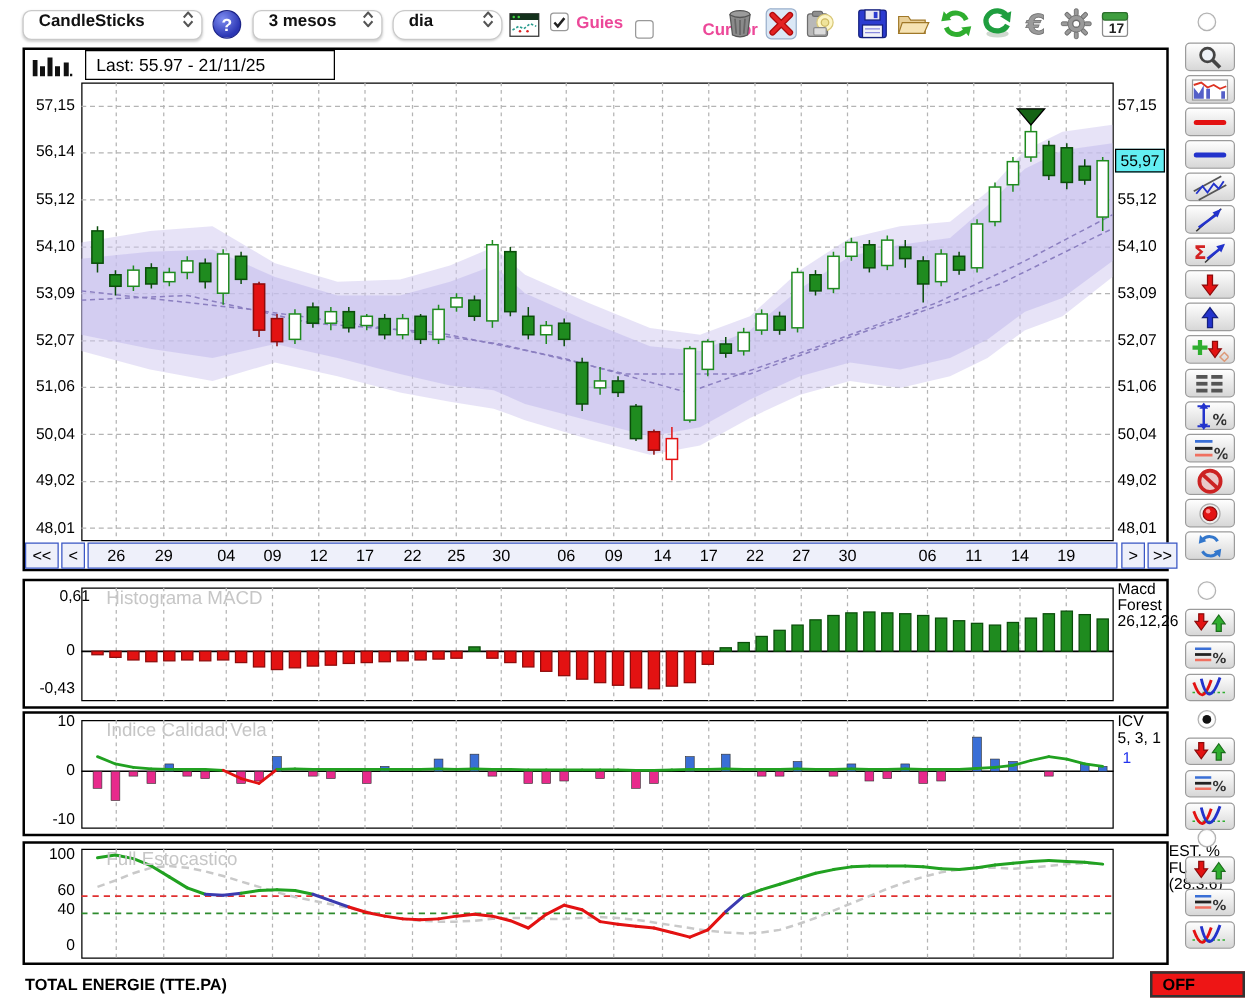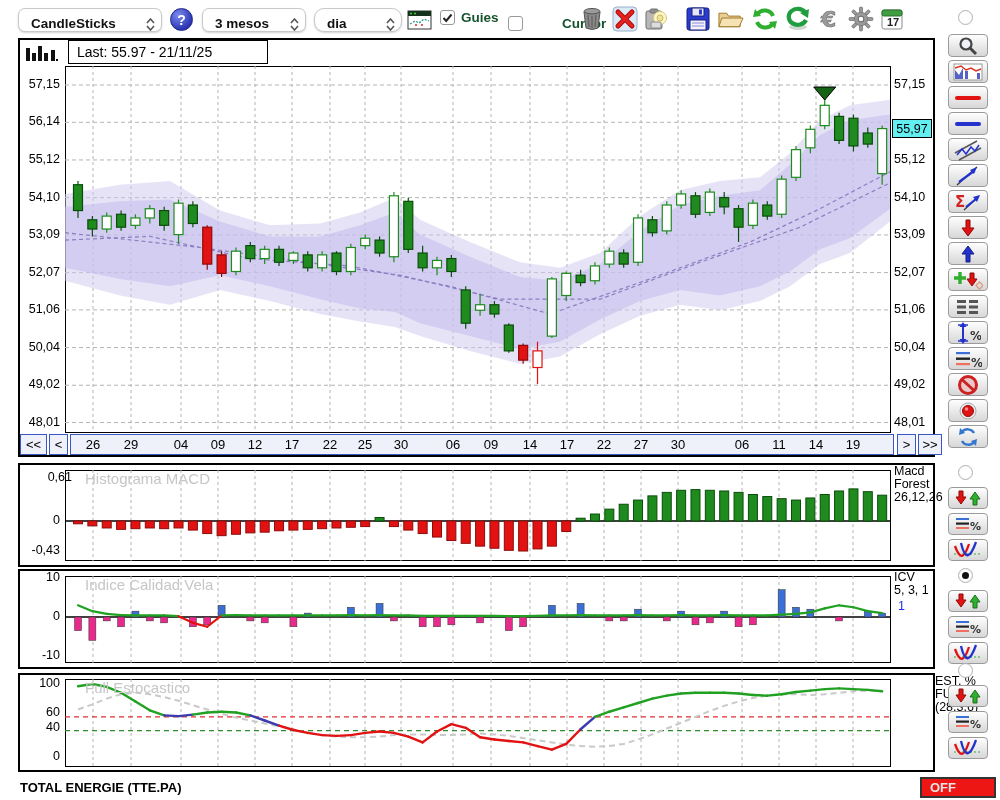--- a/index.html
+++ b/index.html
@@ -5,45 +5,45 @@
   html,body{margin:0;padding:0;}
   body{width:1000px;height:800px;position:relative;background:#fff;
        font-family:"Liberation Sans","DejaVu Sans",sans-serif;overflow:hidden;}
   *{box-sizing:border-box;}
   .abs{position:absolute;}
   .panel{position:absolute;border:2px solid #000;background:#fff;}
   .plotborder{position:absolute;border:1px solid #000;}
   .axlbl{position:absolute;font-size:12.5px;color:#000;white-space:nowrap;}
   .watermark{position:absolute;color:#c6c6c6;font-size:15px;font-weight:500;white-space:nowrap;pointer-events:none;}
   .rlab{position:absolute;font-size:12.5px;color:#000;line-height:13px;white-space:nowrap;}
-  .sel{display:flex;align-items:flex-end;position:absolute;height:24px;background:#fff;
+  .sel{display:flex;align-items:flex-start;position:absolute;height:24px;background:#fff;
        border:1px solid #c9c9c9;border-radius:7px;box-shadow:0 1px 2px rgba(0,0,0,.18);
        font-size:13.5px;font-weight:600;color:#111;padding:0 6px 0 12px;justify-content:space-between;}
   .chev{display:flex;flex-direction:column;gap:1px;align-items:center;}
-  .cbx{position:absolute;display:flex;gap:6px;font-size:13.5px;font-weight:600;color:#14532d;}
+  .cbx{position:absolute;display:flex;gap:6px;font-size:13.5px;font-weight:600;color:#ec4899;}
   .cbox{width:15px;height:15px;border:1.5px solid #999;border-radius:3px;background:#fff;display:flex;align-items:center;justify-content:center;}
   .tico{position:absolute;width:27px;height:27px;display:flex;align-items:center;justify-content:center;cursor:pointer;}
   .tbtn{position:absolute;left:948px;width:40px;height:23px;border:1px solid #9b9b9b;border-radius:4px;
         background:linear-gradient(#fefefe,#d7d7d7);display:flex;align-items:center;justify-content:center;}
   .gbtn{position:absolute;left:948px;width:40px;height:22px;border:1px solid #9b9b9b;border-radius:4px;
         background:linear-gradient(#fefefe,#d7d7d7);display:flex;align-items:center;justify-content:center;}
   .radio{position:absolute;width:15px;height:15px;border:1.5px solid #b3b3b3;border-radius:50%;
          background:radial-gradient(#fff 55%,#e8e8e8);display:flex;align-items:center;justify-content:center;}
   .radio.on::after{content:"";width:7px;height:7px;border-radius:50%;background:#111;}
   .navbtn{position:absolute;top:434px;height:21px;border:1px solid #3a57c4;background:#eef0fa;
           font-size:13px;color:#000;display:flex;align-items:center;justify-content:center;}
   .navstrip{position:absolute;top:434px;left:70px;width:824px;height:21px;border:1px solid #3a57c4;background:#eef0fa;}
   .datelbl{position:absolute;top:437px;width:24px;text-align:center;font-size:13px;color:#000;}
   .pricetag{position:absolute;left:892px;width:40px;height:19px;background:#63eef2;border:1px solid #000;
             font-size:12.5px;display:flex;align-items:center;justify-content:center;}
   .helpbtn{position:absolute;width:23px;height:23px;border-radius:50%;
            background:radial-gradient(circle at 35% 30%,#7d8cf0,#2b36b4 70%);border:1px solid #1c2488;
            color:#fff;font-weight:bold;font-size:14px;display:flex;align-items:center;justify-content:center;}
   .offbtn{position:absolute;left:920px;top:777px;width:76px;height:21px;background:#ee1515;border:2px solid #333;
-          color:#e5e5e5;font-weight:bold;font-size:13px;display:flex;align-items:center;padding-left:8px;}
+          color:#000000;font-weight:bold;font-size:13px;display:flex;align-items:center;padding-left:8px;}
   svg{display:block;}
 </style>
 </head>
 <body>
 
 <div class="abs" style="left:0;top:0;width:1000px;height:36px;background:#fff;">
   <div class="sel" style="left:18px;top:8px;width:144px;">
     <span>CandleSticks</span>
     <span class="chev">
       <svg width="9" height="6" viewBox="0 0 9 6">

